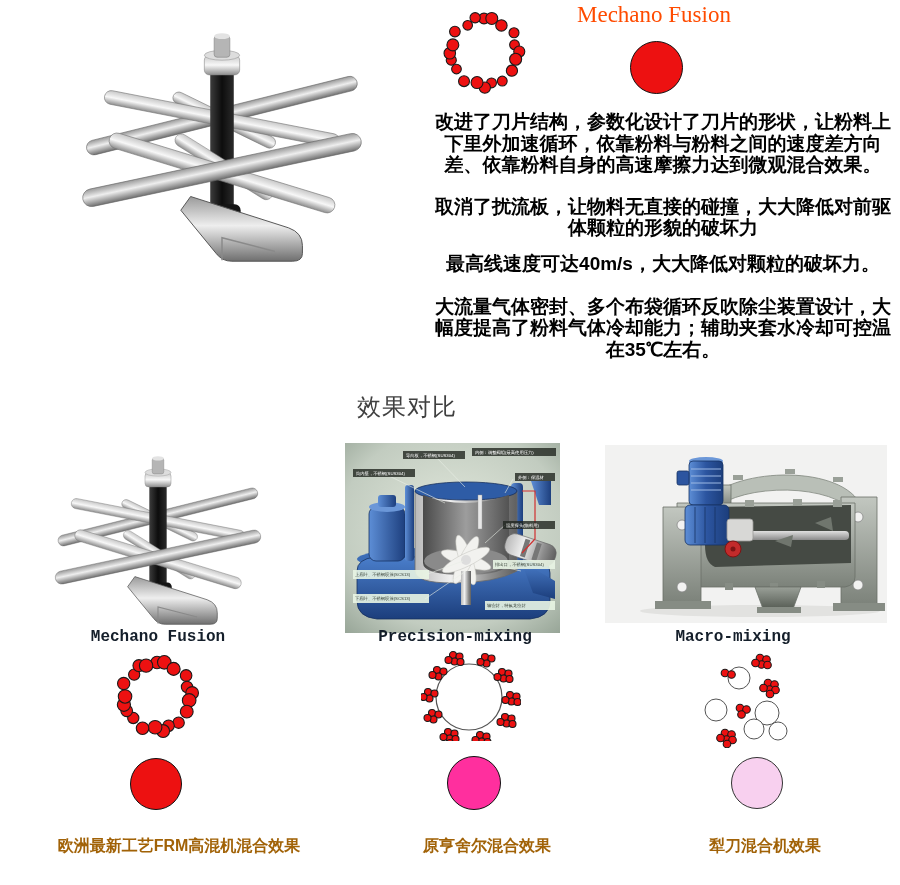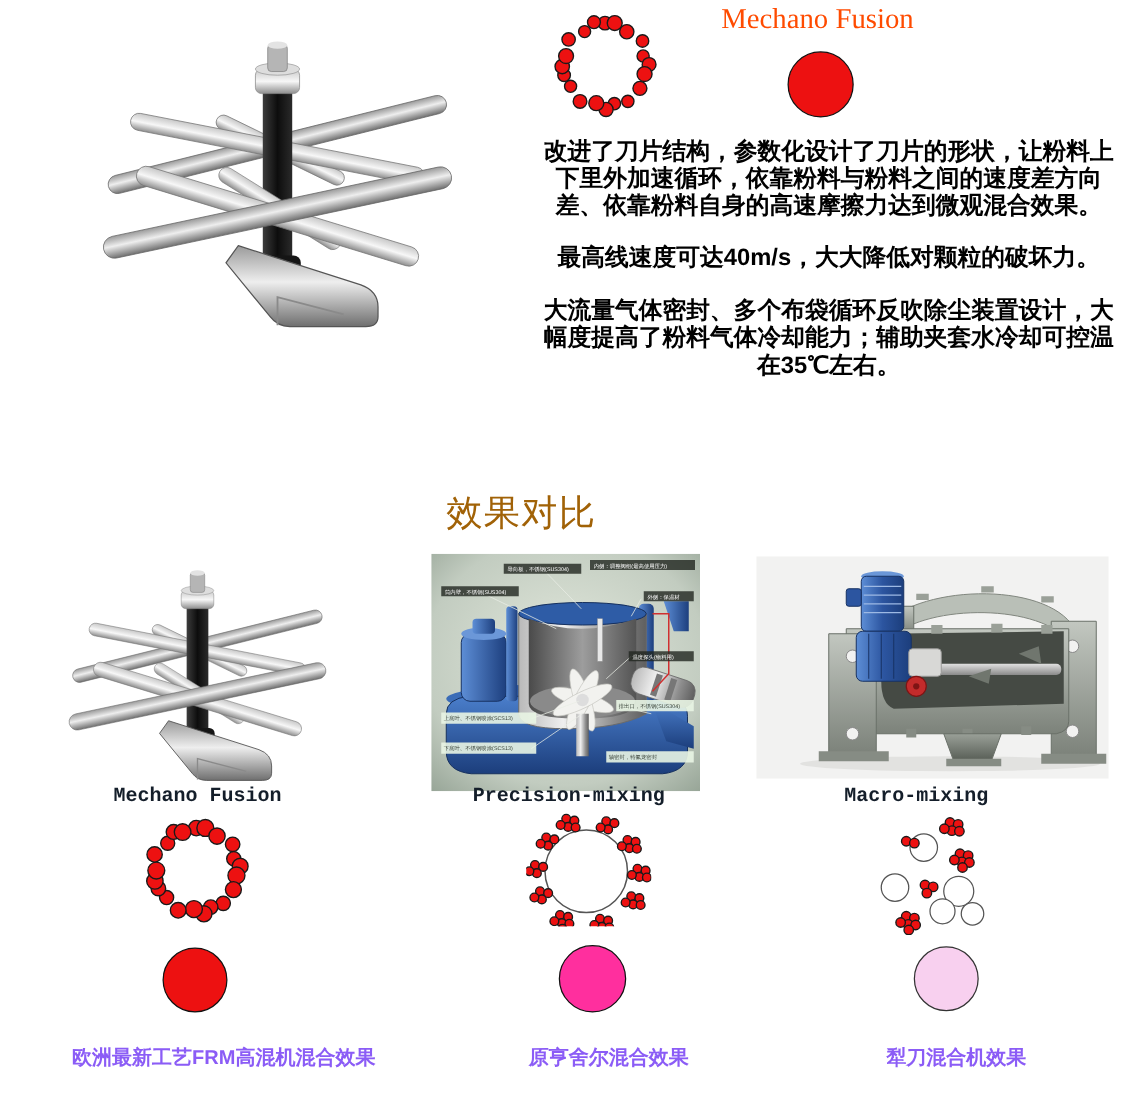--- a/index.html
+++ b/index.html
@@ -6,24 +6,24 @@
   .slide{position:relative;width:900px;height:885px;background:#fff;overflow:hidden;
          font-family:"Liberation Sans",sans-serif;}
   .abs{position:absolute;}
   .title{font-family:"Liberation Serif",serif;font-size:23px;color:#ff4b00;white-space:nowrap;}
   .hero-caption{font-size:27px;color:#000;text-align:center;font-weight:500;letter-spacing:0.5px;}
   .body-text{width:470px;font-size:19px;line-height:21.6px;font-weight:bold;color:#000;}
   .body-text p{margin:0;text-align:center;}
   .body-text p.g1{margin-bottom:20px;}
   .body-text p.g2{margin-bottom:14px;}
   .body-text p.g3{margin-bottom:21px;}
-  .section-heading{font-size:29px;color:#a16207;font-weight:500;letter-spacing:1px;}
+  .section-heading{font-size:24px;color:#404040;font-weight:500;letter-spacing:1px;}
   .col-label{font-family:"Liberation Mono","DejaVu Sans Mono",monospace;font-weight:bold;
              font-size:16px;color:#141e2a;text-align:center;width:160px;}
-  .col-caption{font-size:16px;font-weight:bold;color:#8b5cf6;text-align:center;}
+  .col-caption{font-size:16px;font-weight:bold;color:#a16207;text-align:center;}
   .result-circle{border-radius:50%;border:1.6px solid #111;box-sizing:border-box;}
   svg text{font-family:"Liberation Sans",sans-serif;}
 </style>
 </head>
 <body>
 
 <div class="slide">
 
   <svg width="0" height="0" style="position:absolute">
     <defs>
@@ -102,20 +102,21 @@
         <circle cx="35.1527096166978" cy="9.732532755091043" r="5.148383450356062" fill="#ed1111" stroke="#1a1a1a" stroke-width="1.1"></circle>
       </g>
     </svg>
 
   <div class="abs title" style="left:577px;top:2px">Mechano Fusion</div>
 
   <div class="abs result-circle" style="left: 630px; top: 41px; width: 53px; height: 53px; background-color: rgb(237, 17, 17);"></div>
 
   <div class="abs body-text" style="left:428px;top:111px">
     <p class="g1">改进了刀片结构，参数化设计了刀片的形状，让粉料上下里外加速循环，依靠粉料与粉料之间的速度差方向差、依靠粉料自身的高速摩擦力达到微观混合效果。</p>
+    <p class="g2">取消了扰流板，让物料无直接的碰撞，大大降低对前驱体颗粒的形貌的破坏力</p>
     <p class="g3">最高线速度可达40m/s，大大降低对颗粒的破坏力。</p>
     <p>大流量气体密封、多个布袋循环反吹除尘装置设计，大幅度提高了粉料气体冷却能力；辅助夹套水冷却可控温在35℃左右。</p>
   </div>
 
   <div class="abs section-heading" style="left:357px;top:391px">效果对比</div>
 
   <svg class="abs" style="left:48px;top:445px" width="220" height="188" viewBox="0 0 300 260">
       <use href="#impeller"></use>
     </svg>
 

